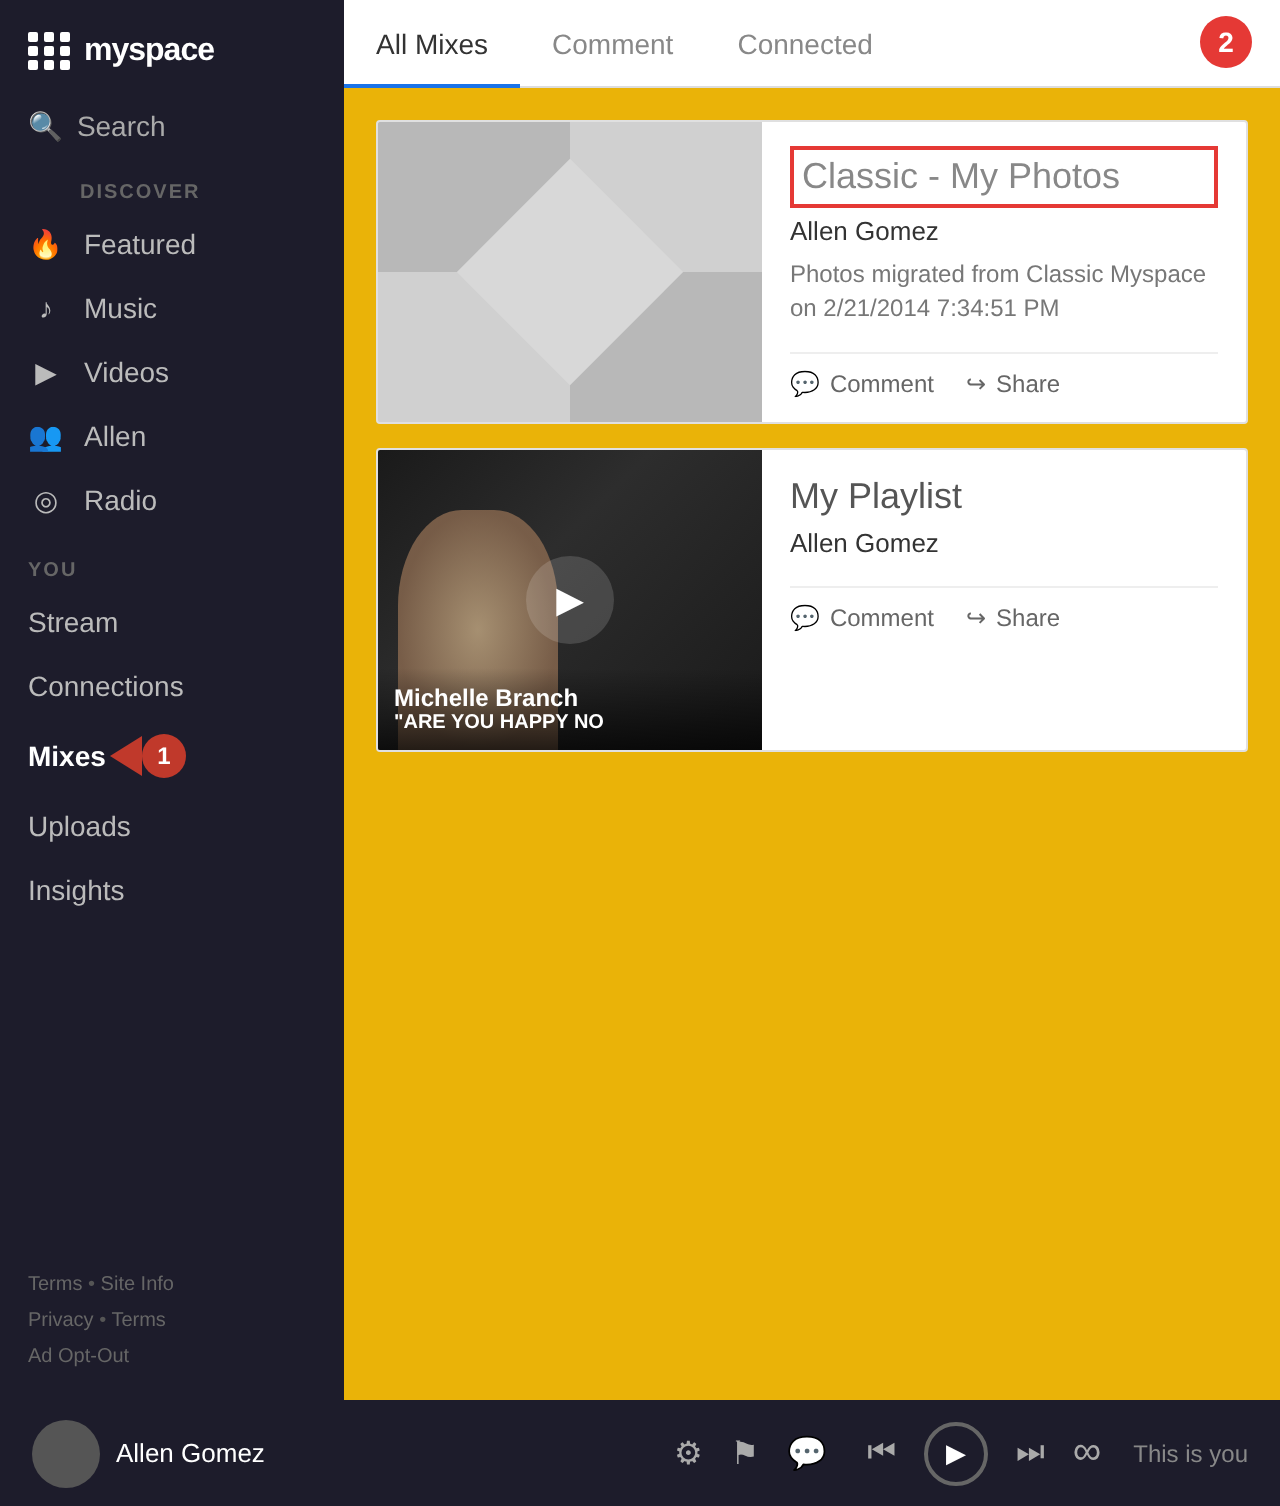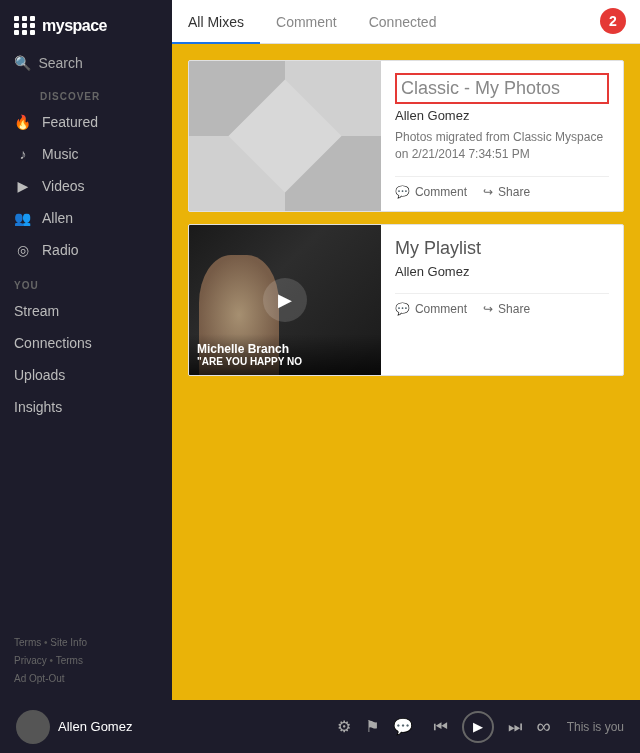--- a/index.html
+++ b/index.html
@@ -412,20 +412,27 @@
       <span>Radio</span>
     </div>
 
     <div class="sidebar-you-label">YOU</div>
 
     <div class="sidebar-item">
       <span>Stream</span>
     </div>
     <div class="sidebar-item">
       <span>Connections</span>
+    </div>
+    <div class="sidebar-item active" style="display:flex; align-items:center; gap:4px;">
+      <span style="font-weight:700;color:#fff;">Mixes</span>
+      <div class="badge-with-arrow">
+        <div class="arrow-indicator"></div>
+        <div style="background:#c0392b;color:#fff;border-radius:50%;width:22px;height:22px;display:flex;align-items:center;justify-content:center;font-size:12px;font-weight:700;">1</div>
+      </div>
     </div>
     <div class="sidebar-item">
       <span>Uploads</span>
     </div>
     <div class="sidebar-item">
       <span>Insights</span>
     </div>
 
     <div class="sidebar-footer">
       <div><a href="#">Terms</a> • <a href="#">Site Info</a></div>

